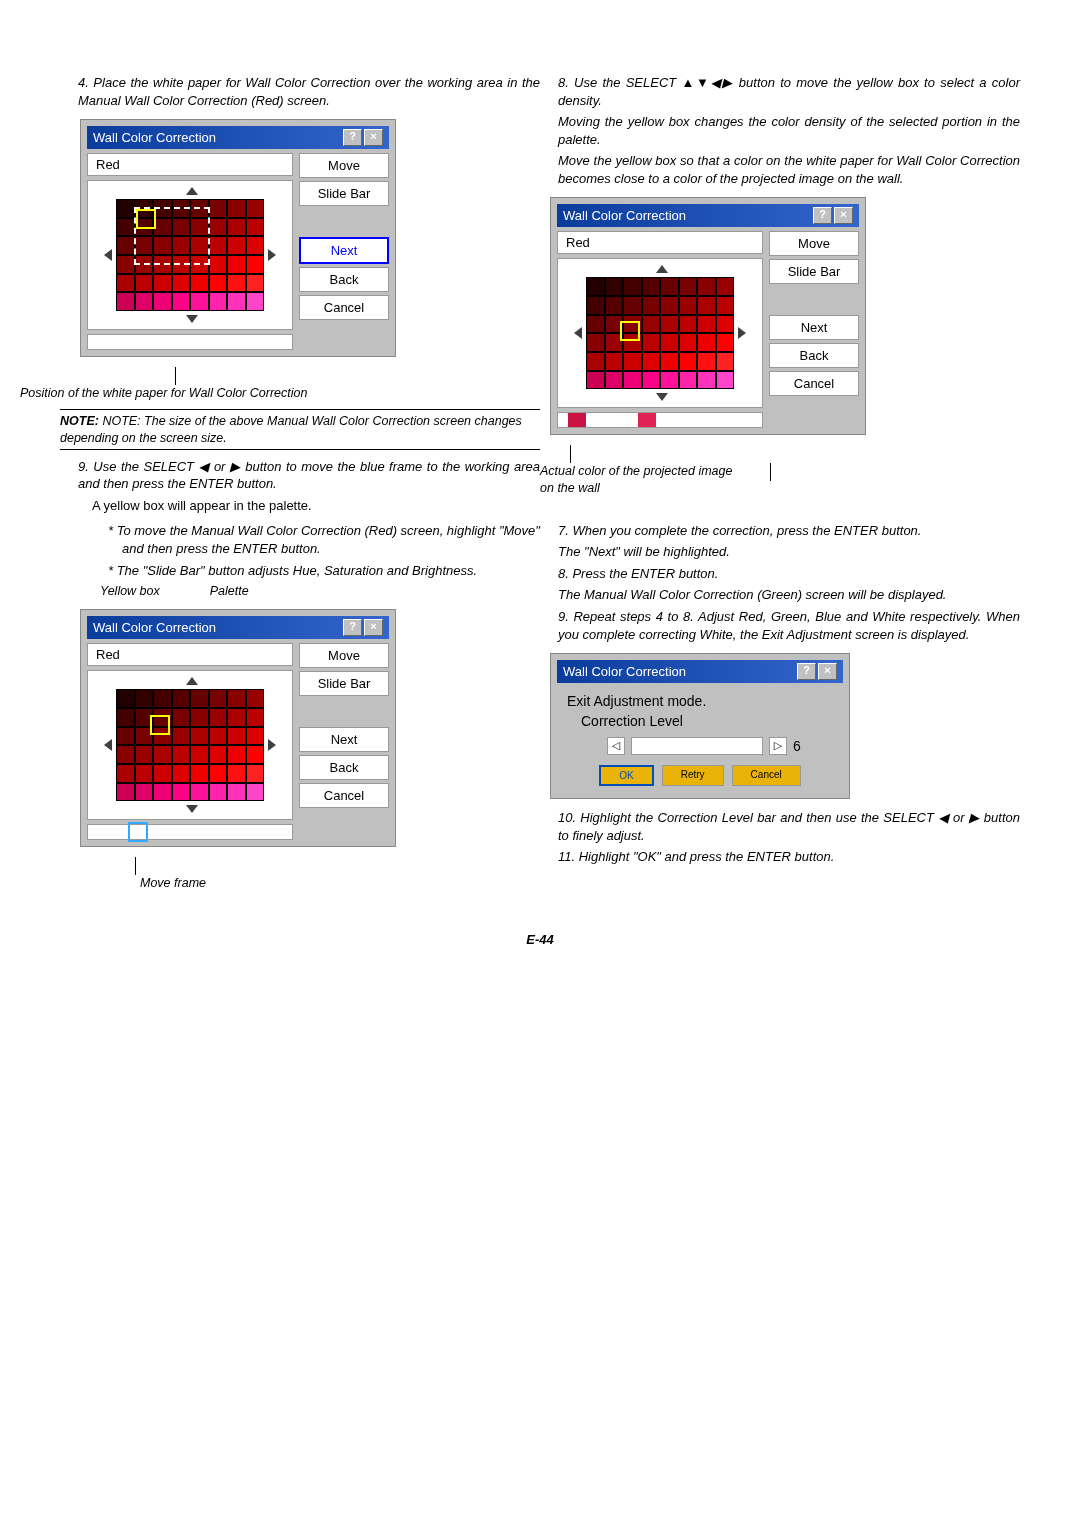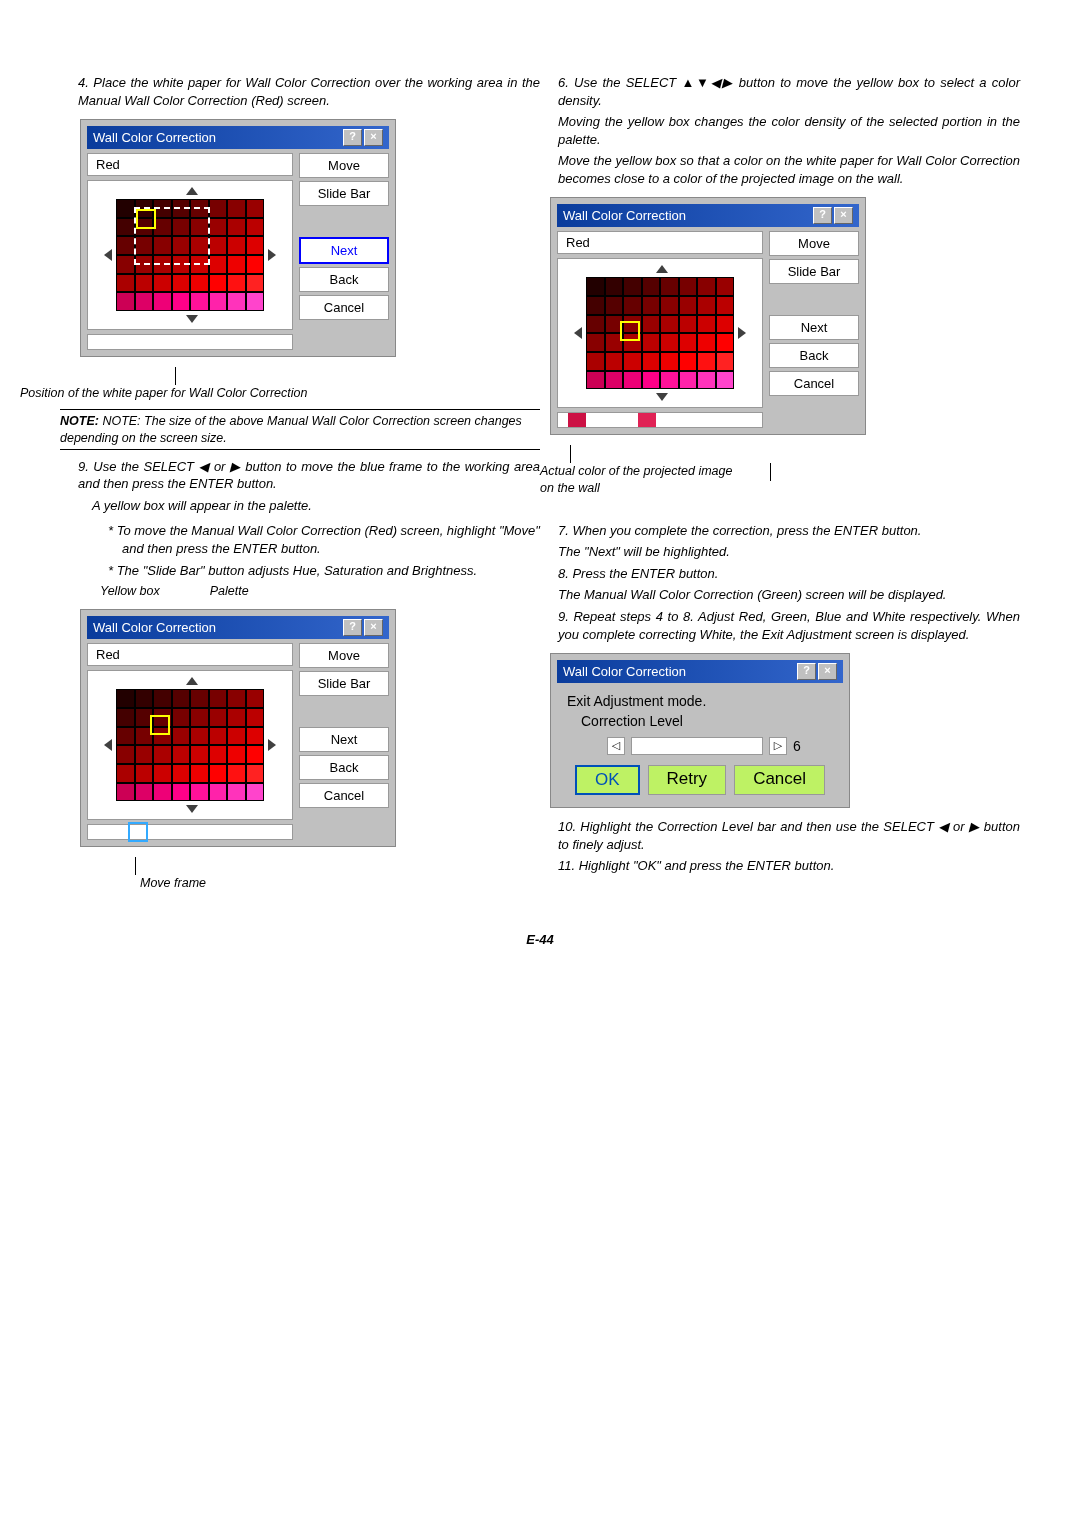--- a/index.html
+++ b/index.html
@@ -1,21 +1,21 @@
 <!DOCTYPE html>
 <html><head>
 <meta charset="utf-8">
 <style>
 body{margin:0;background:#fff;font-family:Arial,Helvetica,sans-serif;font-size:13px;color:#000}
 .page{width:1080px;margin:0 auto;padding:70px 60px 40px;box-sizing:border-box}
 .cols{display:flex;}
 .col{flex:1;min-width:0}
 .step{font-style:italic;margin:4px 0;line-height:1.35;text-align:justify}
 .step-ind{padding-left:18px}
-.sub{font-style:italic;margin:4px 0 8px 32px;line-height:1.35}
+.sub{margin:4px 0 8px 32px;line-height:1.35}
 .star{font-style:italic;margin:4px 0 4px 48px;line-height:1.35;text-indent:-14px;padding-left:14px}
 .note{font-style:italic;font-size:12.5px;margin:8px 0;border-top:1px solid #000;border-bottom:1px solid #000;padding:3px 0;line-height:1.3}
 .label{font-style:italic;font-size:12.5px;line-height:1.3}
 .label-c{text-align:left}
 .pagenum{text-align:center;font-style:italic;font-weight:bold;margin-top:40px}
 .dlg{background:#c0c0c0;border:1px solid #888;width:316px;margin:10px 0;padding:6px;box-sizing:border-box}
 .dlg-title{background:linear-gradient(to right,#0a3c9c,#3366cc);color:#fff;font-size:13px;padding:3px 6px;display:flex;justify-content:space-between;align-items:center}
 .tb{display:flex;gap:2px}
 .tb-btn{background:#c0c0c0;border:1px solid #fff;border-right-color:#666;border-bottom-color:#666;width:17px;height:15px;font-size:11px;text-align:center;line-height:13px;font-weight:bold}
 .dlg-body{display:flex;gap:6px;padding-top:4px}
@@ -40,21 +40,21 @@
 .btn.sp{visibility:hidden}
 .line-v{border-left:1px solid #000;height:18px;margin:0 auto;width:0}
 .exit-dlg{background:#c0c0c0;border:1px solid #888;width:300px;padding:6px;box-sizing:border-box;margin:10px 0}
 .exit-body{padding:6px 10px}
 .exit-txt{margin:4px 0;font-size:14px}
 .cl-row{display:flex;align-items:center;gap:6px;margin:8px 0 10px 40px}
 .cl-bar{background:#fff;border:1px solid #999;height:16px;width:130px;position:relative}
 .cl-arr{background:#fff;border:1px solid #999;width:16px;height:16px;text-align:center;font-size:11px;line-height:14px}
 .cl-val{font-size:14px;width:20px}
 .exit-btns{display:flex;gap:8px;justify-content:center}
-.ebtn{background:#bef264;border:1px solid #999;padding:3px 18px;font-size:17px}
+.ebtn{background:#eab308;border:1px solid #999;padding:3px 18px;font-size:10px}
 .ebtn.ok{color:#0050b8;border:2px solid #0050b8}
 .annot-row{display:flex;gap:50px;margin:4px 0 4px 40px}
 .annot-row .label{flex:0 0 auto}
 .blueframe-lbl{margin-left:60px}
 </style>
 </head>
 <body>
 
 <div class="page">
 <div class="cols">
@@ -247,21 +247,21 @@
     </div>
   </div>
 </div>
 <div class="line-v" style="margin-left:55px"></div>
 <div class="label blueframe-lbl">Move frame</div>
 </div>
 
 </div>
 
 <div class="col">
-<div class="step step-ind">6. Use the SELECT ▲▼◀▶ button to move the yellow box to select a color density.</div>
+<div class="step step-ind">8. Use the SELECT ▲▼◀▶ button to move the yellow box to select a color density.</div>
 <div class="step step-ind">Moving the yellow box changes the color density of the selected portion in the palette.</div>
 <div class="step step-ind">Move the yellow box so that a color on the white paper for Wall Color Correction becomes close to a color of the projected image on the wall.</div>
 
 <div style="margin-left:10px">
 <div class="dlg">
   <div class="dlg-title">
     <span>Wall Color Correction</span>
     <span class="tb">
       <span class="tb-btn">?</span>
       <span class="tb-btn">×</span>

